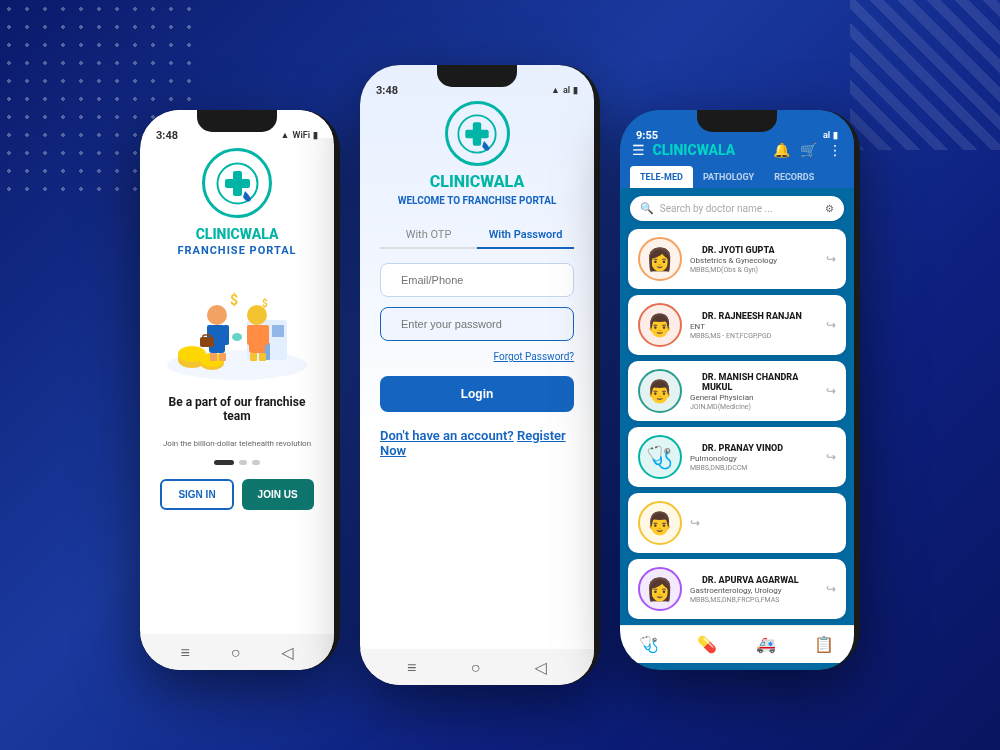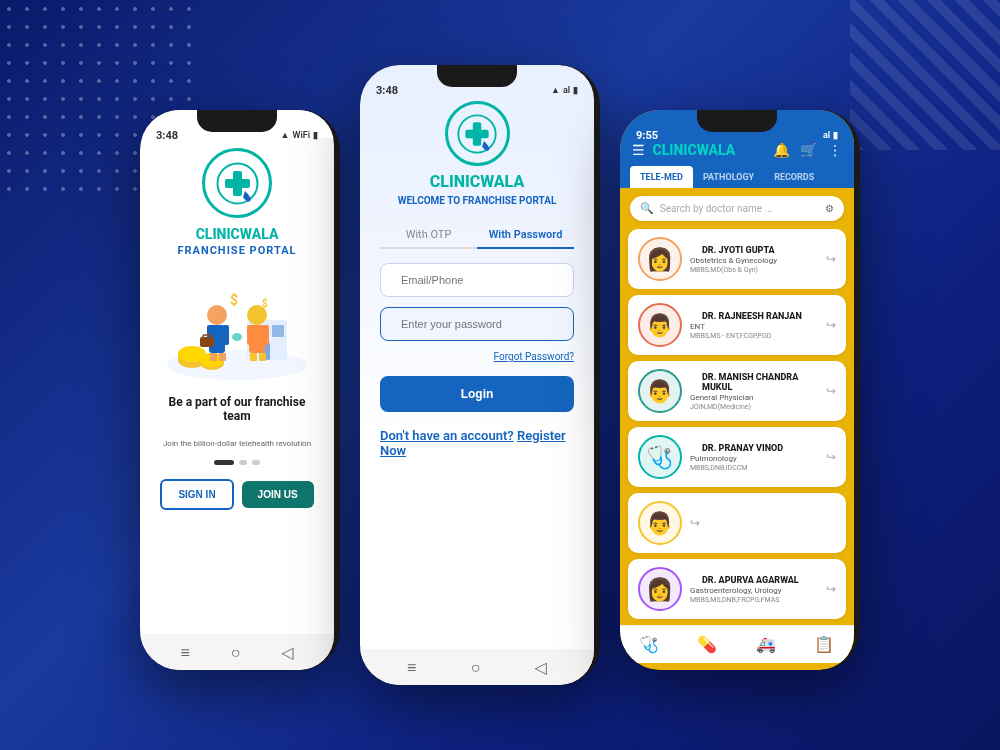--- a/index.html
+++ b/index.html
@@ -185,21 +185,20 @@
       gap: 5px;
       margin-bottom: 14px;
     }
 
     .dot { width: 20px; height: 5px; border-radius: 3px; background: #333; }
     .dot.inactive { width: 8px; background: #ccc; }
 
     .splash-buttons {
       display: flex;
       gap: 8px;
-      align-items: center;
     }
 
     .btn-signin {
       border: 2px solid #1565c0;
       color: #1565c0;
       background: white;
       padding: 8px 16px;
       border-radius: 6px;
       font-size: 10px;
       font-weight: 700;
@@ -335,21 +334,21 @@
 
     
     .phone-3 {
       width: 240px;
       margin-top: 30px;
     }
 
     .phone-3 .phone-inner {
       width: 234px;
       height: 560px;
-      background: #eab308;
+      background: #0369a1;
     }
 
     .phone-3 .status-bar {
       background: #1565c0;
       color: white;
     }
 
     .app-header {
       background: #1565c0;
       padding: 4px 12px 8px;

